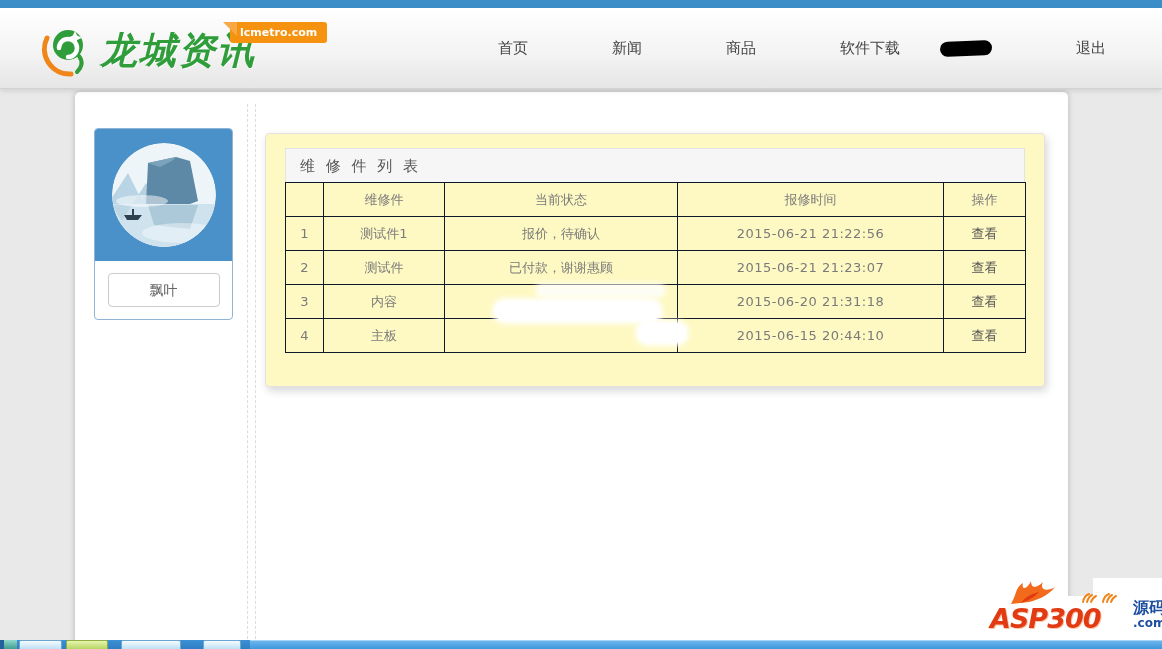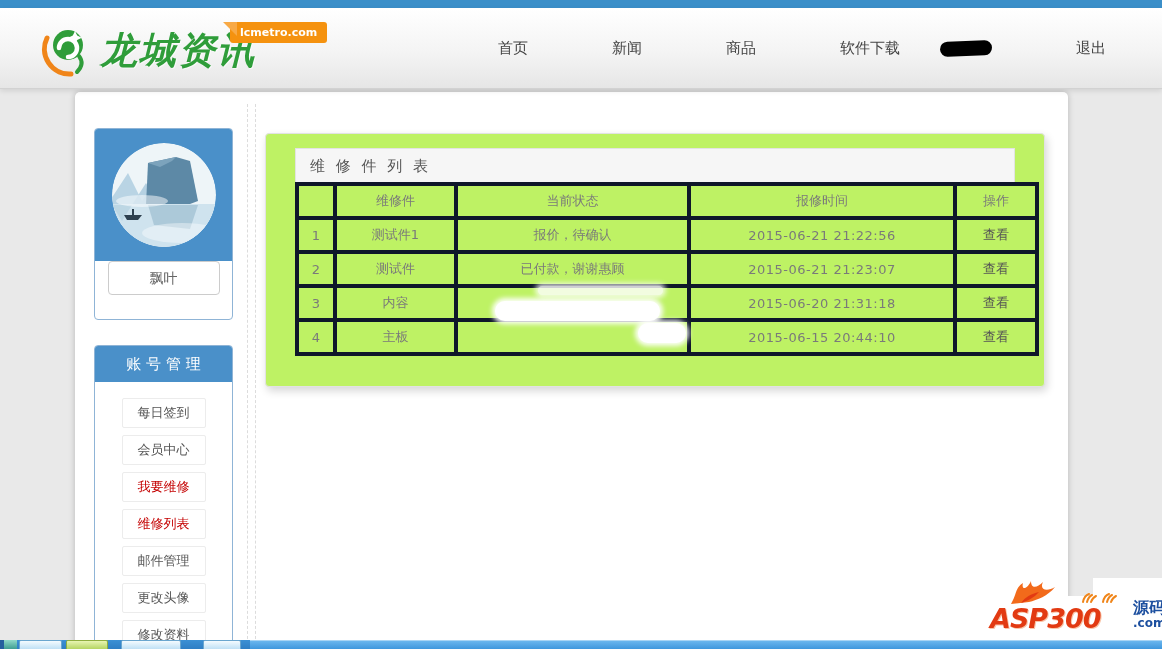--- a/index.html
+++ b/index.html
@@ -33,41 +33,41 @@
              border-radius:5px 5px 0 0; box-shadow:0 0 6px rgba(0,0,0,.22); }
   .dash-line { position:absolute; top:12px; bottom:0; border-left:1px dashed #dcdcdc; }
   .dash-line.a { left:172px; }
   .dash-line.b { left:180px; }
 
   
   .profile-card { position:absolute; left:19px; top:36px; width:139px; height:192px;
                   border:1px solid #8fb4d6; border-radius:4px; overflow:hidden; background:#fff; }
   .profile-blue { height:132px; background:#4a90c9; display:flex; align-items:center; justify-content:center; }
   .avatar { width:104px; height:104px; border-radius:50%; overflow:hidden; }
-  .username-btn { width:112px; height:34px; margin:0 auto 0; border:1px solid #cccccc; border-radius:4px;
+  .username-btn { width:112px; height:34px; margin:12px auto 0; border:1px solid #cccccc; border-radius:4px;
                   font-size:14px; color:#666; text-align:center; line-height:32px; background:#fff; cursor:pointer; }
 
   
   .account-card { position:absolute; left:19px; top:253px; width:139px; height:304px;
                   border:1px solid #8fb4d6; border-radius:4px 4px 0 0; background:#fff; overflow:hidden; }
   .account-head { height:36px; background:#4a90c9; color:#fff; font-size:15px; text-align:center;
                   line-height:36px; white-space:nowrap; }
   .account-body { padding-top:16px; }
   .menu-item { width:84px; height:30px; margin:0 auto 7px; border:1px solid #ececec; border-radius:2px;
                font-size:13px; color:#555; text-align:center; line-height:28px; cursor:pointer; background:#fff; }
   .menu-item.red { color:#c40000; }
 
   
-  .panel { position:absolute; left:190px; top:41px; width:780px; height:254px; background:#bef264;
+  .panel { position:absolute; left:190px; top:41px; width:780px; height:254px; background:#fef9c3;
            border:1px solid #e2e2e2; border-radius:4px; box-shadow:2px 4px 9px rgba(0,0,0,.16);
-           padding:14px 29px 0; }
+           padding:14px 19px 0; }
   .panel-title { height:35px; background:#f6f6f6; border:1px solid #e3e3e3; color:#555; font-size:15px;
                  letter-spacing:3px; line-height:34px; padding-left:14px; }
   table.repair { width:100%; border-collapse:collapse; table-layout:fixed; margin-top:-1px; }
-  table.repair th, table.repair td { border:4px solid #0f172a; height:34px; font-size:13px; color:#7a7a7a;
+  table.repair th, table.repair td { border:1px solid #0f172a; height:34px; font-size:13px; color:#7a7a7a;
                  font-weight:normal; text-align:center; overflow:hidden; white-space:nowrap; }
   table.repair td.time { letter-spacing:.5px; }
   table.repair a { color:#555; text-decoration:none; cursor:pointer; }
 
   
   .smudge { position:absolute; background:#fff; border-radius:12px; box-shadow:0 0 5px 3px rgba(255,255,255,.95); }
   .smudge.s1 { left:420px; top:209px; width:165px; height:20px; }
   .smudge.s2 { left:563px; top:231px; width:48px; height:20px; }
   .smudge.s3 { left:463px; top:194px; width:125px; height:9px; opacity:.8; }
 
@@ -150,32 +150,20 @@
               <rect x="20" y="66" width="2" height="6" fill="#2e4150"></rect>
               <ellipse cx="30" cy="58" rx="26" ry="6" fill="#ffffff" opacity="0.5"></ellipse>
               <ellipse cx="70" cy="90" rx="40" ry="10" fill="#ffffff" opacity="0.4"></ellipse>
             </g>
           </svg>
         </div>
       </div>
       <div class="username-btn">飘叶</div>
     </div>
 
-    <div class="account-card">
-      <div class="account-head">账 号 管 理</div>
-      <div class="account-body">
-        <div class="menu-item">每日签到</div>
-        <div class="menu-item">会员中心</div>
-        <div class="menu-item red">我要维修</div>
-        <div class="menu-item red">维修列表</div>
-        <div class="menu-item">邮件管理</div>
-        <div class="menu-item">更改头像</div>
-        <div class="menu-item">修改资料</div>
-      </div>
-    </div>
 
     <div class="panel">
       <div class="panel-title">维 修 件 列 表</div>
       <table class="repair">
         <colgroup>
             <col style="width:38px">
             <col style="width:121px">
             <col style="width:233px">
             <col style="width:266px">
             <col style="width:82px">

